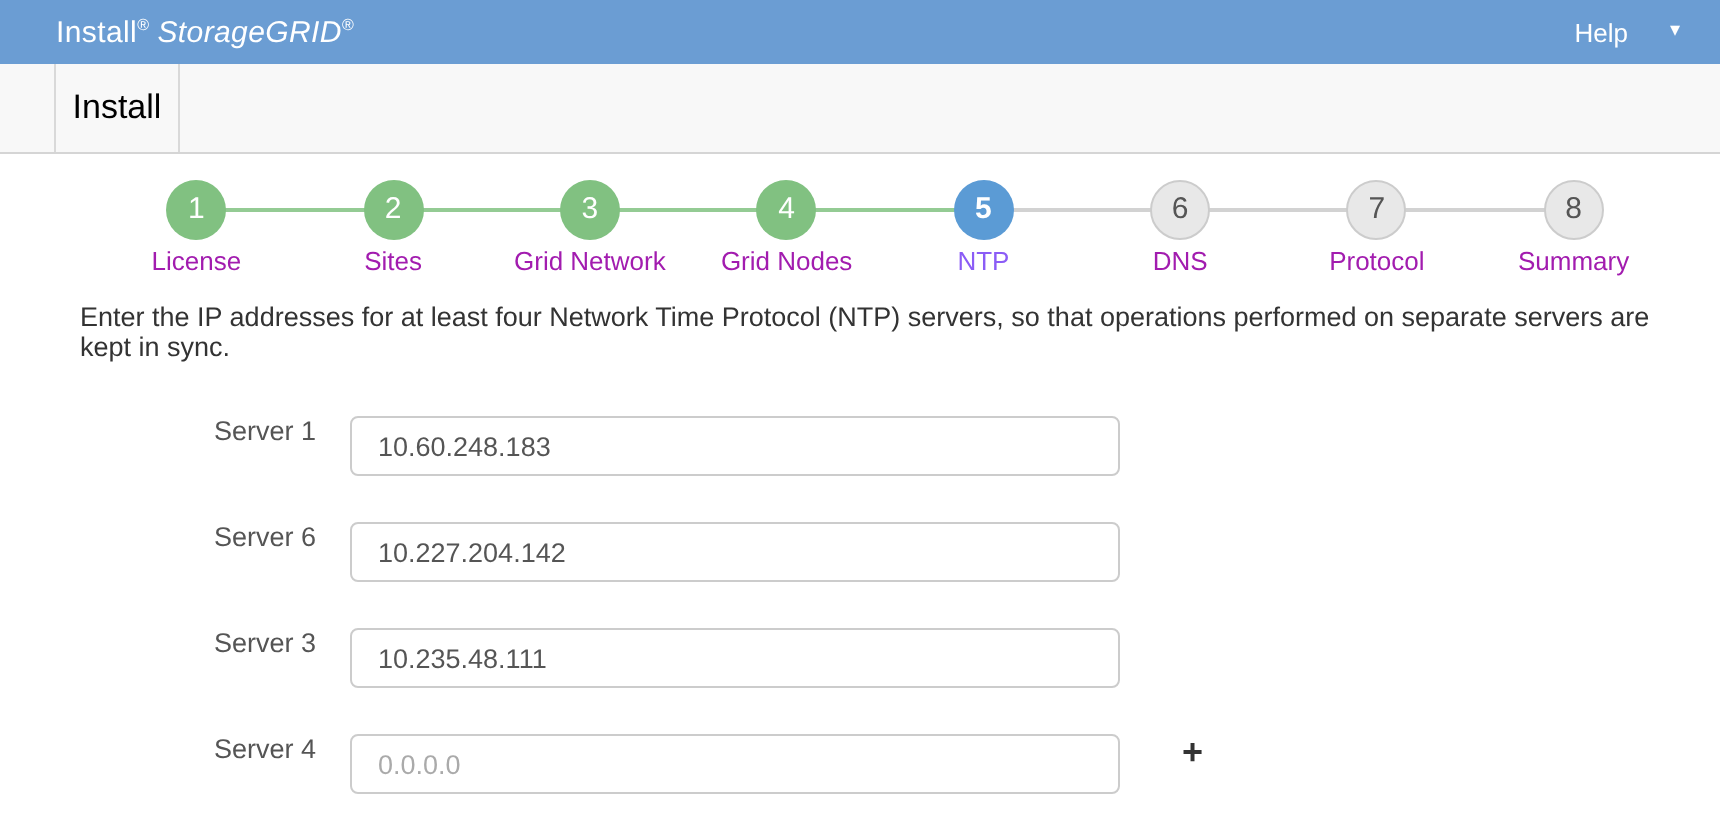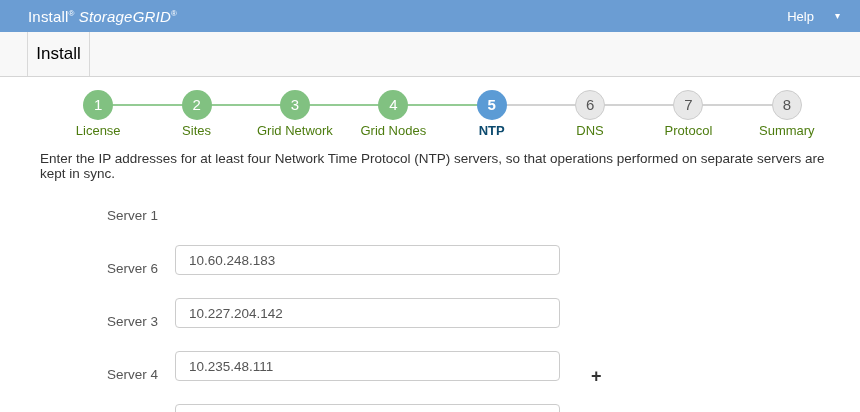--- a/index.html
+++ b/index.html
@@ -43,38 +43,38 @@
   .connector.complete { background: #94cb94; }
   .connector.pending  { background: #d2d2d2; }
   .circle {
     position: relative; z-index: 1; display: inline-block;
     width: 30px; height: 30px; border-radius: 50%;
     font-size: 15px; line-height: 30px; text-align: center;
   }
   .step.complete .circle { background: #81c181; color: #ffffff; }
   .step.active   .circle { background: #5b9bd5; color: #ffffff; font-weight: bold; }
   .step.pending  .circle { background: #e8e8e8; color: #555555; border: 1px solid #cccccc; line-height: 28px; }
-  .step-label { margin-top: 3px; font-size: 13px; color: #4d7c0f; }
-  .step.active .step-label { font-weight: bold; color: #0c4a6e; }
+  .step-label { margin-top: 3px; font-size: 13px; color: #a21caf; }
+  .step.active .step-label { font-weight: normal; color: #8b5cf6; }
 
   
   .content { padding: 0 30px 0 40px; }
   .page-title { margin-top: 33px; font-size: 15px; font-weight: 400; color: #4d4d4d; }
   .page-desc { margin-top: 13px; font-size: 13.5px; color: #333333; }
 
   .ntp-form { margin-top: 27px; }
   .form-row { display: flex; height: 40px; margin-bottom: 13px; }
   .form-label {
     width: 135px; padding-right: 17px; text-align: right;
     font-size: 13.5px; color: #555555;
   }
   .form-input {
     width: 385px; height: 30px; border: 1px solid #cccccc; border-radius: 4px;
     padding: 0 13px; font-size: 13.5px; color: #555555;
-    font-family: "Liberation Sans", sans-serif; background: #ffffff; outline: none; margin-top: 37px;
+    font-family: "Liberation Sans", sans-serif; background: #ffffff; outline: none;
   }
   .form-input::placeholder { color: #aaaaaa; opacity: 1; }
   .add-btn {
     margin-left: 31px; font-size: 18px; font-weight: bold; color: #333333;
     cursor: pointer; line-height: 1; user-select: none;
   }
 </style>
 </head>
 <body>
 

